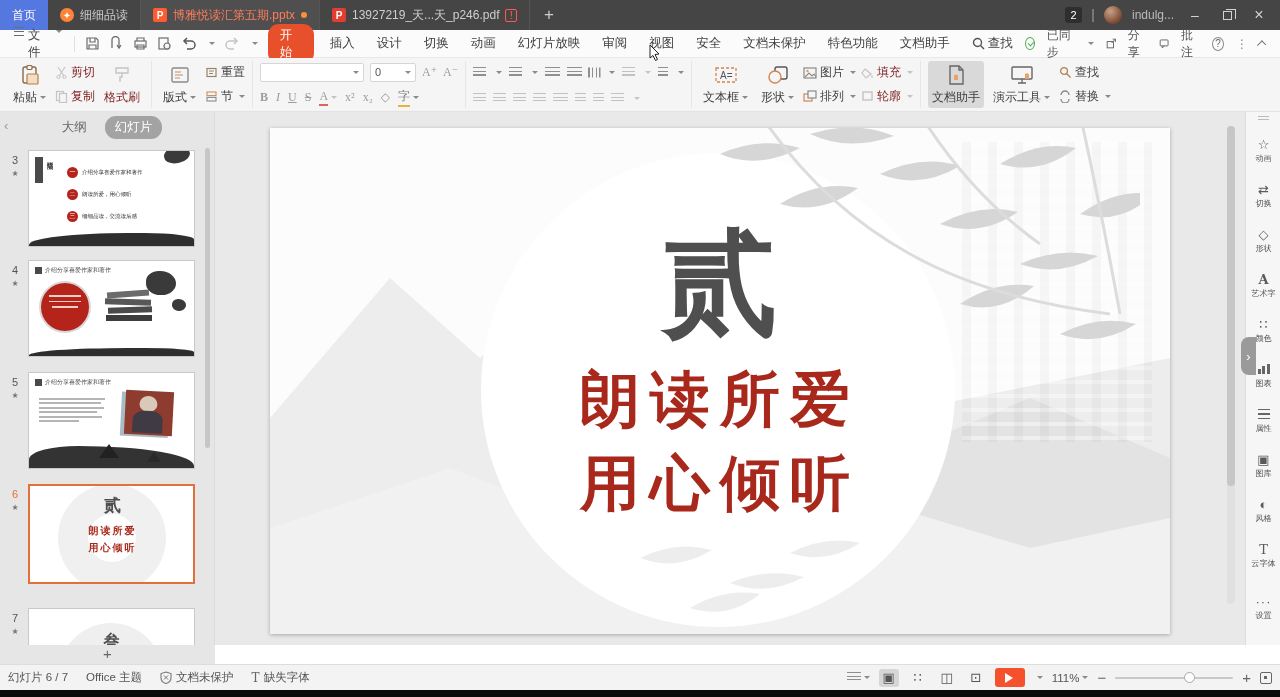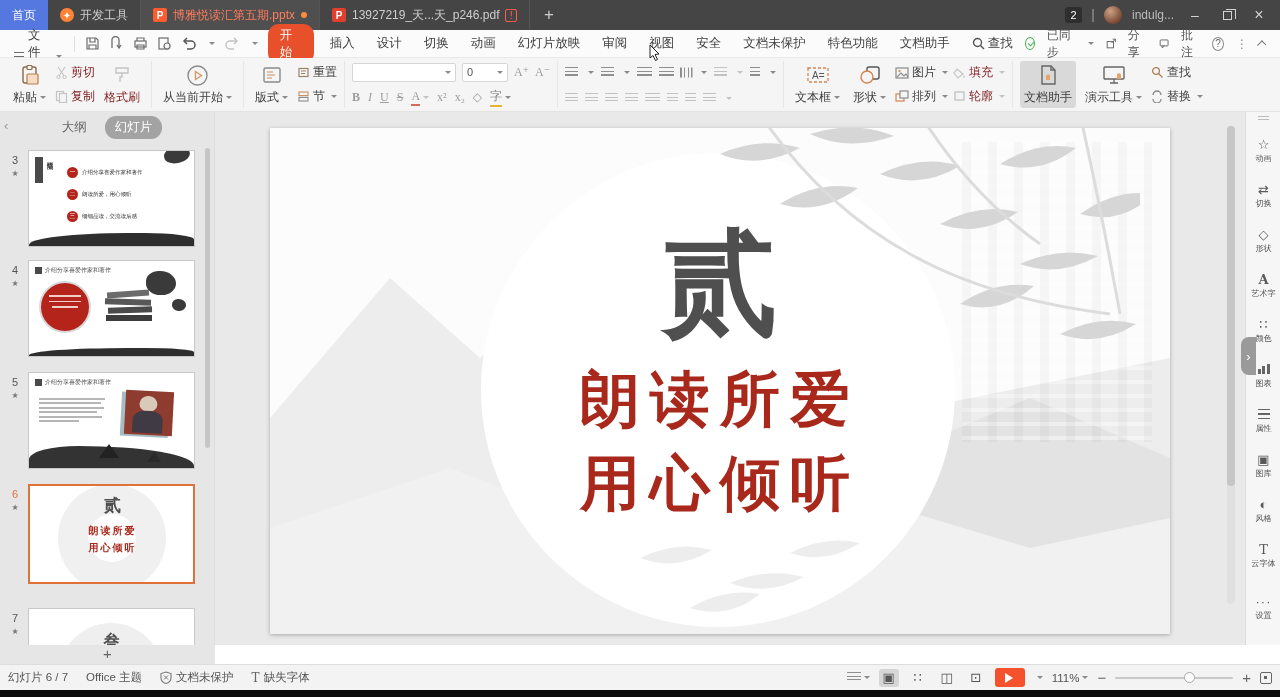--- a/index.html
+++ b/index.html
@@ -23,21 +23,21 @@
 .tb-right{margin-left:auto;display:flex;align-items:center;gap:10px;padding-right:10px;color:#bbb}
 .badge2{background:#2e2e2e;color:#fff;width:17px;height:16px;border-radius:3px;font-size:11px;display:flex;align-items:center;justify-content:center}
 .badge-bar{width:2px;height:13px;background:#777}
 .avatar{width:18px;height:18px;border-radius:50%;background:radial-gradient(circle at 35% 30%,#caa187,#7c4a33 70%)}
 .winbtn{color:#d2d2d2;font-size:14px;width:22px;text-align:center}
 .restore-sq{width:9px;height:9px;border:1px solid #d2d2d2;position:relative;display:inline-block}
 .restore-sq:before{content:"";position:absolute;left:2px;top:-3px;width:9px;height:9px;border:1px solid #d2d2d2;border-left:none;border-bottom:none}
 
 #menubar{position:absolute;left:0;top:30px;width:1280px;height:28px;background:#fbfbfb;border-bottom:1px solid #e8e8e8;display:flex;align-items:center;padding:0 8px;gap:2px}
 .bars{display:inline-block;width:12px;height:9px;background:repeating-linear-gradient(#6d6d6d 0 1.4px,transparent 1.4px 3.8px)}
-.mb-file{display:flex;align-items:flex-end;gap:4px;font-size:12.5px;color:#444;padding:0 6px}
+.mb-file{display:flex;align-items:flex-start;gap:4px;font-size:12.5px;color:#444;padding:0 6px}
 .vdiv{width:1px;height:16px;background:#e0e0e0;margin:0 4px}
 .qat{display:flex;align-items:center;gap:9px;padding:0 4px}
 .qat svg{display:block}
 .pill{background:#e7502b;color:#fff;border-radius:11px;padding:3px 12px;font-size:12.5px;margin:0 4px}
 .mitem{padding:0 10px;font-size:12.5px;color:#3f3f3f;white-space:nowrap}
 .mb-right{margin-left:auto;display:flex;align-items:center;gap:12px;padding-right:6px;color:#555;font-size:12px}
 .mr-item{display:flex;align-items:center;gap:12px}
 .help-c{width:14px;height:14px;border:1px solid #8a8a8a;border-radius:50%;font-size:10px;display:flex;align-items:center;justify-content:center;color:#666}
 .chev-up{display:inline-block;width:7px;height:7px;border-left:1.5px solid #777;border-top:1.5px solid #777;transform:rotate(45deg) translateY(2px)}
 .dots-v{color:#888;font-size:12px;letter-spacing:0}
@@ -112,21 +112,21 @@
 </style>
 </head>
 <body>
 
 <div id="tabbar">
   <div class="home-tab">
       <span>首页</span>
     </div>
   <div class="doc-tab">
     <span class="ficon docer">✦</span>
-    <span>开发工具</span>
+    <span>细细品读</span>
   </div>
   <div class="doc-tab active">
     <span class="ficon ppt">P</span>
     <span>博雅悦读汇第五期.pptx</span>
     <span class="mod-dot"></span>
   </div>
   <div class="doc-tab">
     <span class="ficon pdf">P</span>
     <span>13927219_天...天_p246.pdf</span>
     <span class="warn">!</span>
@@ -260,34 +260,20 @@
         </div>
     </div>
     <div class="bb dis">
       <span class="ictop">
           <svg width="20" height="20" viewBox="0 0 20 20">
             <path d="M4 3h12v5H4z" fill="none" stroke="#c4c4c4" stroke-width="1.4"></path>
             <path d="M10 8v4h-2v5" fill="none" stroke="#c4c4c4" stroke-width="1.4"></path>
           </svg>
         </span>
       <span>格式刷</span>
-    </div>
-  </div>
-  <div class="rgroup">
-    <div class="bb">
-      <span class="ictop">
-          <svg width="23" height="23" viewBox="0 0 23 23">
-            <circle cx="11.5" cy="11.5" r="9.5" fill="none" stroke="#8a8a8a" stroke-width="1.4"></circle>
-            <path d="M9.5 7.5l6 4-6 4z" fill="none" stroke="#d49a6a" stroke-width="1.4"></path>
-          </svg>
-        </span>
-      <span class="flex">
-          <span>从当前开始</span>
-          <span class="tri"></span>
-        </span>
     </div>
   </div>
   <div class="rgroup">
     <div class="bb">
       <span class="ictop">
           <svg width="22" height="22" viewBox="0 0 22 22">
             <rect x="3" y="4" width="16" height="14" rx="1.5" fill="none" stroke="#8a8a8a" stroke-width="1.4"></rect>
             <path d="M6 8h6M6 11h8M6 14h5" stroke="#c98e5d" stroke-width="1.2"></path>
           </svg>
         </span>

